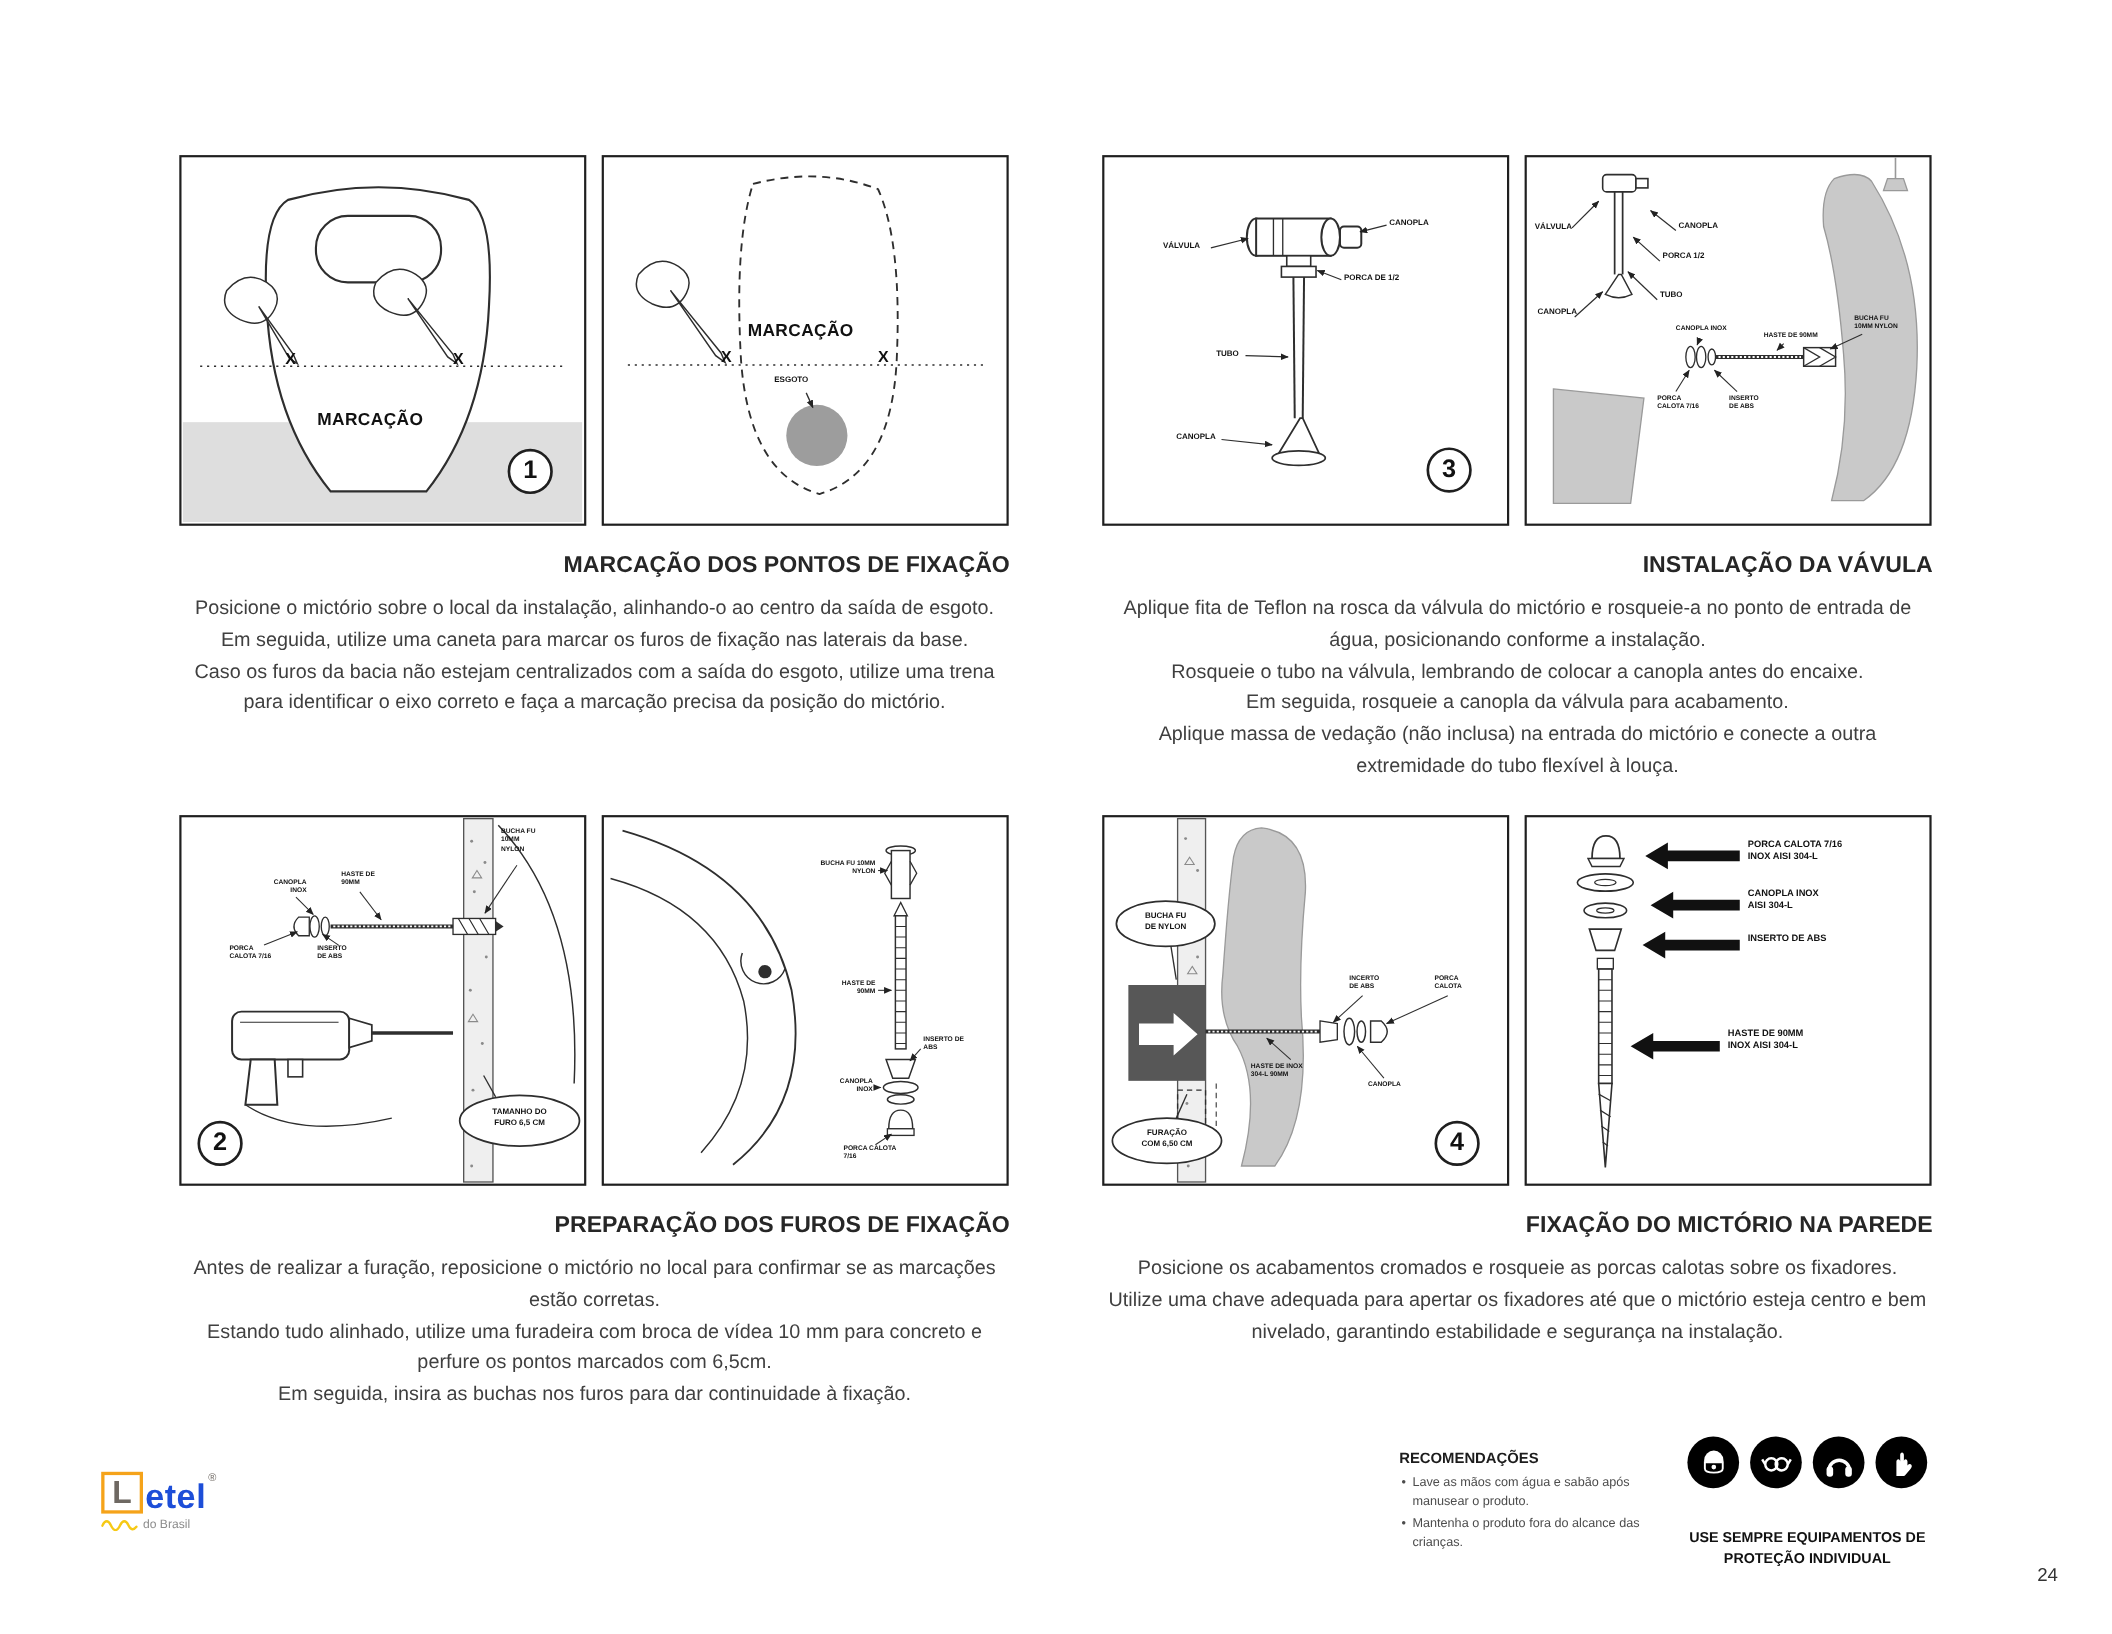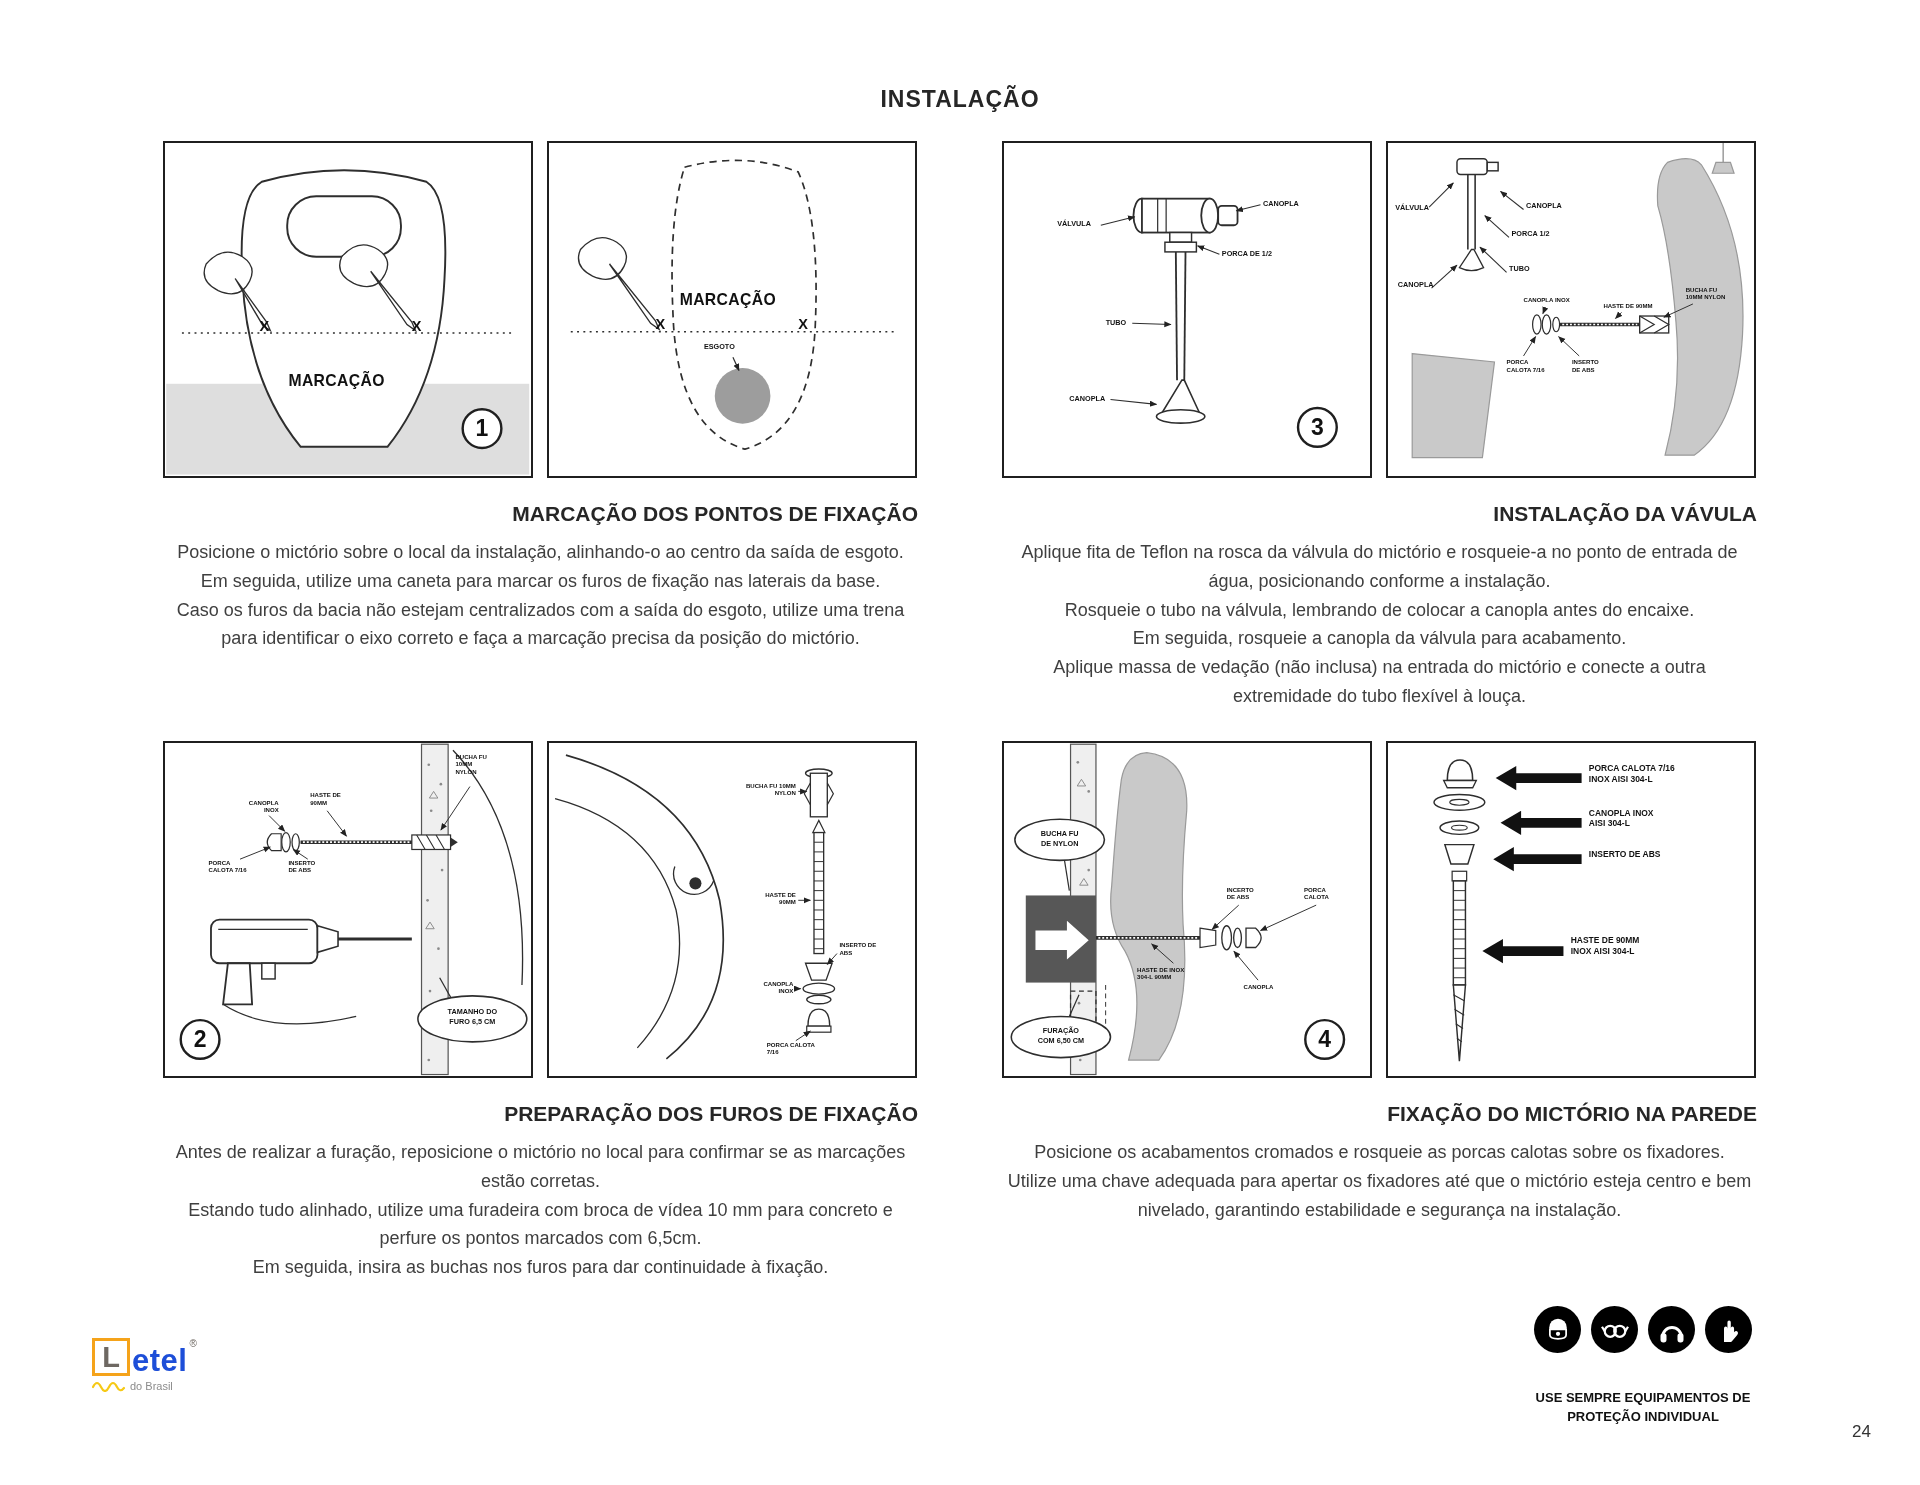--- a/index.html
+++ b/index.html
@@ -54,21 +54,20 @@
   .ppe-icon svg { width:30px; height:30px; }
   .ppe-text { font-size:13px; font-weight:bold; color:#111; line-height:1.45; white-space:pre-line;margin-top:36px; }
 
   .page-num { position:absolute; left:1852px; top:1422px; font-size:17px; color:#333; }
 </style>
 </head>
 <body>
 
 <div class="page">
 
-  <div class="page-title">INSTALAÇÃO</div>
 
   <section class="quad" style="left:163px;top:141px;">
     <div class="panels">
       <div class="panel">
         <div class="panel-inner">
           <svg class="draw" viewBox="0 0 302 275" width="302" height="275">
             <rect x="1" y="199" width="300" height="75" fill="#dedede"></rect>
             <path d="M80,32 Q148,13 216,32 Q235,44 231,112 Q227,197 184,251 L112,251 Q68,197 64,112 Q60,44 80,32 Z" fill="#ffffff" stroke="#2e2e2e" stroke-width="1.6"></path>
             <rect x="101" y="44" width="94" height="50" rx="24" fill="none" stroke="#2e2e2e" stroke-width="1.6"></rect>
             <line x1="14" y1="157" x2="288" y2="157" stroke="#2e2e2e" stroke-width="1.2" stroke-dasharray="1.6,3.6"></line>
@@ -414,20 +413,27 @@
       <span class="logo-reg">®</span>
     </div>
     <div class="logo-sub">
       <svg width="34" height="12" viewBox="0 0 34 12">
         <path d="M1,7 q4,-8 8,0 q4,8 8,0 q4,-8 8,0 q3,6 7,1" fill="none" stroke="#F6C915" stroke-width="2.2" stroke-linecap="round"></path>
       </svg>
       <span class="logo-sub-text">do Brasil</span>
     </div>
   </div>
 
+  <div class="recs">
+    <div class="recs-title">RECOMENDAÇÕES</div>
+    <ul>
+      <li>Lave as mãos com água e sabão após manusear o produto.</li>
+      <li>Mantenha o produto fora do alcance das crianças.</li>
+    </ul>
+  </div>
 
   <div class="ppe">
     <div class="ppe-icons">
       <div class="ppe-icon">
         <svg viewBox="0 0 24 24">
           <circle cx="12" cy="10" r="7" fill="#fff"></circle>
           <path d="M5.5,11.5 h13 v4.5 q0,3 -6.5,3 q-6.5,0 -6.5,-3 z" fill="#000" stroke="#fff" stroke-width="1.4"></path>
           <circle cx="12" cy="15" r="1.7" fill="#fff"></circle>
         </svg>
       </div>

